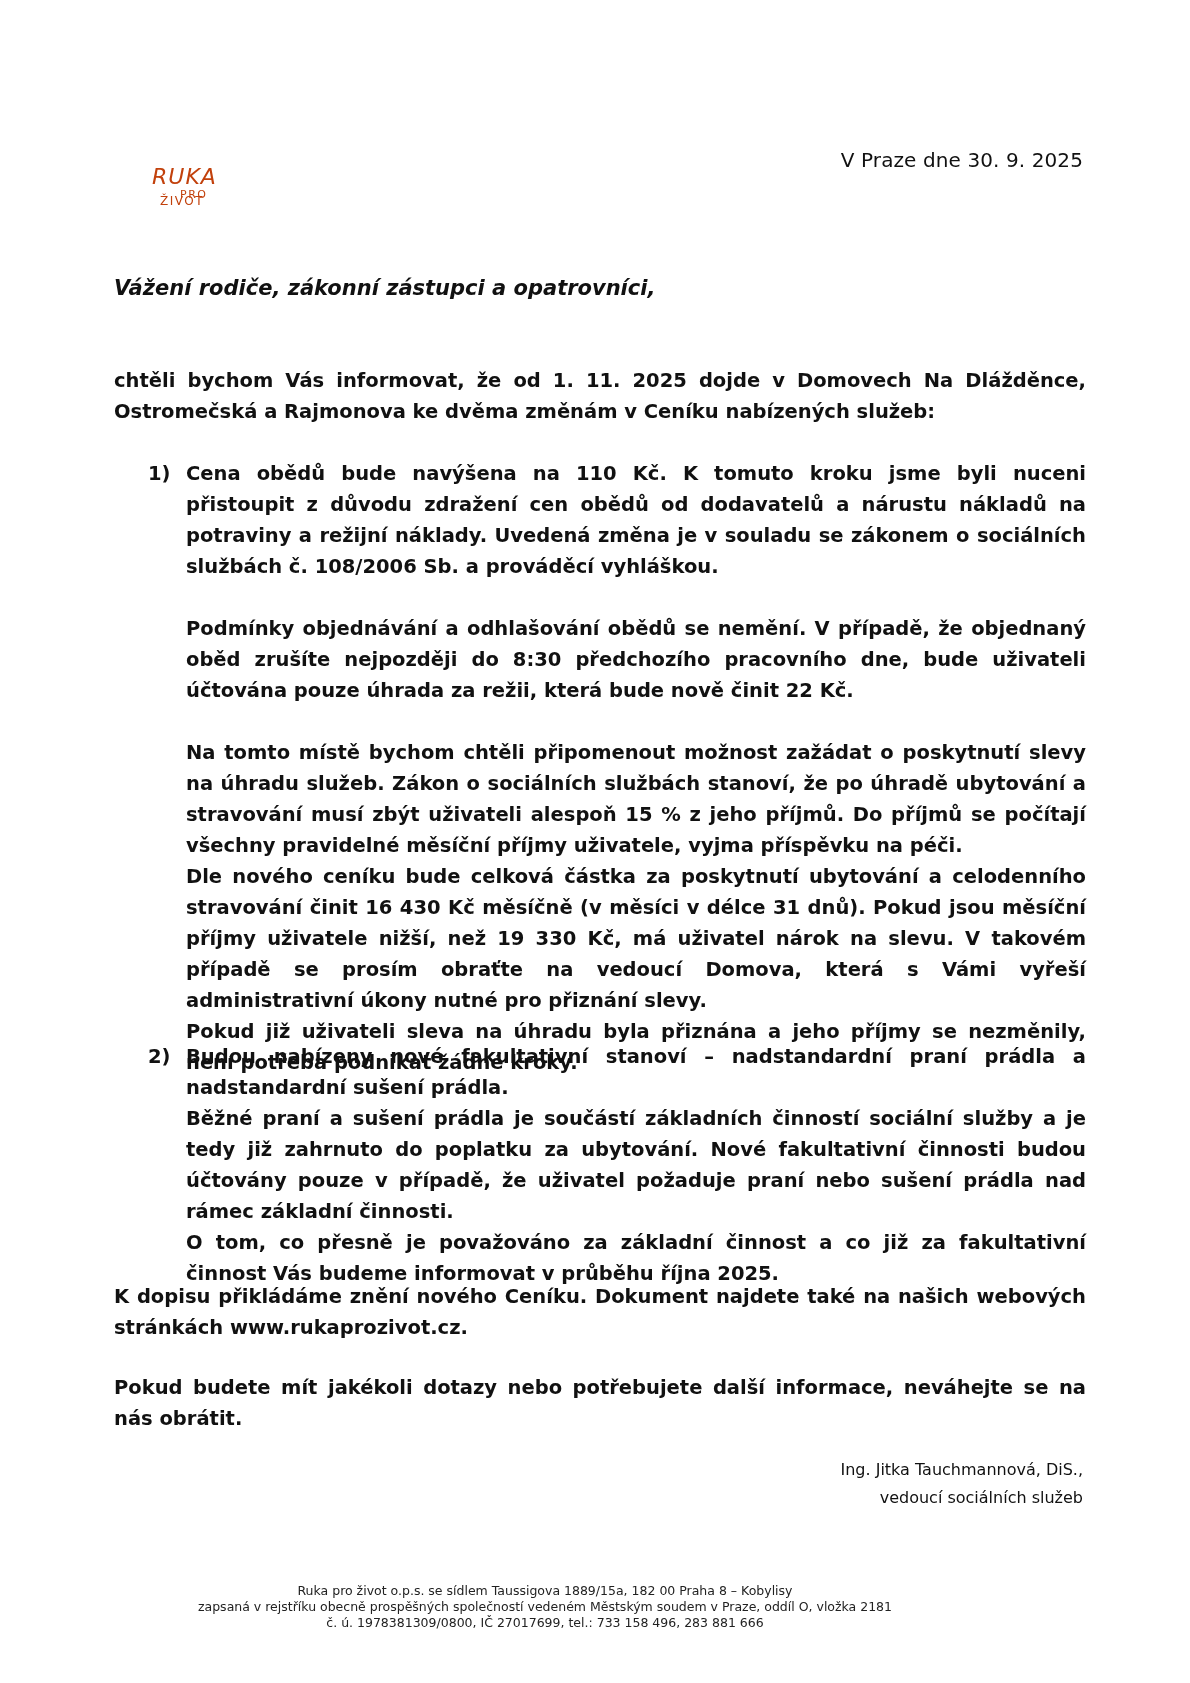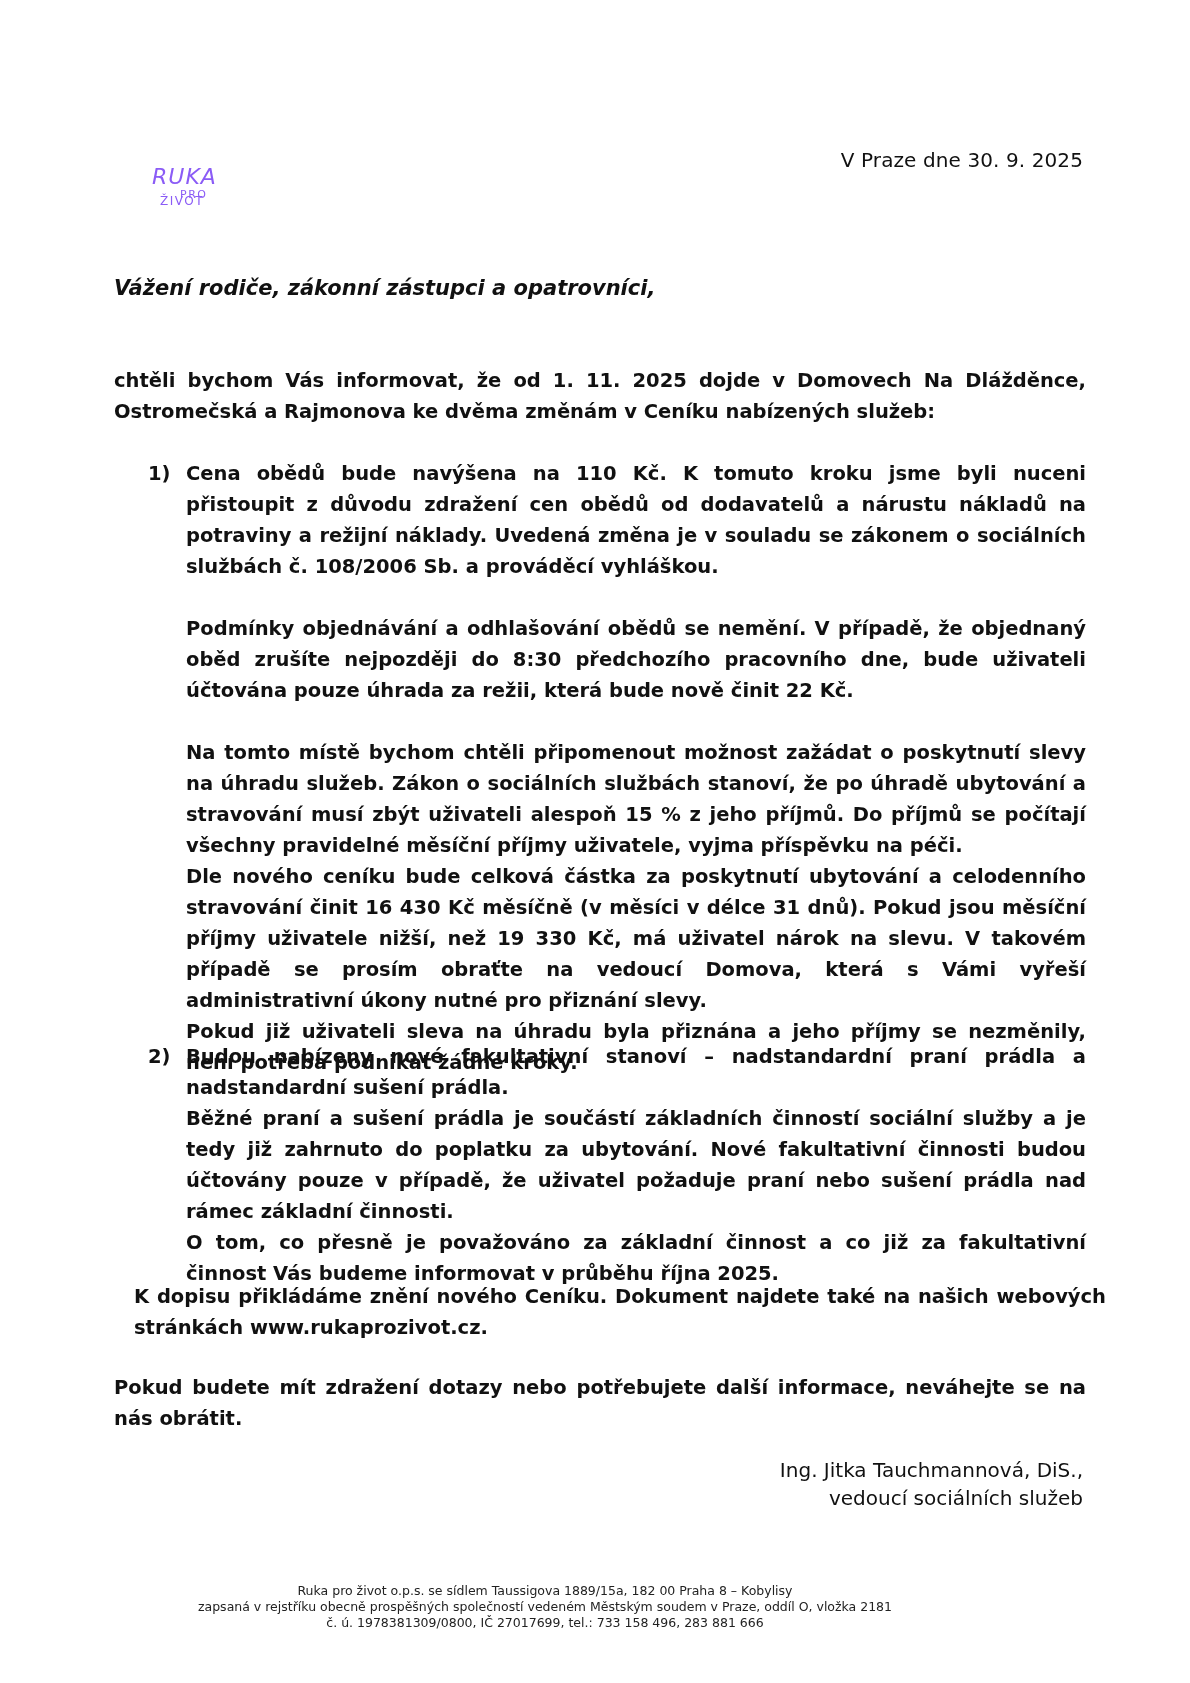--- a/index.html
+++ b/index.html
@@ -25,37 +25,37 @@
     }
     .body-text { font-size: 19.5px; line-height: 31px; font-weight: bold; }
     .intro { position: absolute; left: 114px; top: 365px; width: 972px; text-align: justify; }
     .list-item { position: absolute; left: 148px; width: 938px; }
     .list-num { position: absolute; left: 0; top: 0; width: 40px; }
     .list-content { position: absolute; left: 38px; top: 0; width: 900px; text-align: justify; }
     .para { margin: 0; text-align: justify; }
     .gap { height: 31px; }
     .item1 { top: 458px; }
     .item2 { top: 1041px; }
-    .closing1 { position: absolute; left: 114px; top: 1281px; width: 972px; text-align: justify; margin-left: 20px; }
+    .closing1 { position: absolute; left: 114px; top: 1281px; width: 972px; text-align: justify; }
     .closing2 { position: absolute; left: 114px; top: 1372px; width: 972px; }
     .signature {
       position: absolute; right: 107px; top: 1456px; text-align: right;
-      font-size: 20px; line-height: 28px;
+      font-size: 16px; line-height: 28px;
     }
     .footer {
       position: absolute; left: 0; top: 1583px; width: 1090px; text-align: center;
       font-size: 12.5px; line-height: 16px; color: #222;
     }
   </style>
 </head>
 <body>
 
 <div class="page">
 
-  <div class="logo" style="color: #8b5cf6;">
+  <div class="logo" style="color: #c2410c;">
     <span class="l1">RUKA</span>
     <span class="l2">PRO</span>
     <span class="l3">ŽIVOT</span>
   </div>
 
   <div class="date">V Praze dne 30. 9. 2025</div>
 
   <div class="salutation">Vážení rodiče, zákonní zástupci a opatrovníci,</div>
 
   <p class="intro body-text para">chtěli bychom Vás informovat, že od 1. 11. 2025 dojde v Domovech Na Dlážděnce, Ostromečská a Rajmonova ke dvěma změnám v Ceníku nabízených služeb:</p>
@@ -77,21 +77,21 @@
     <span class="list-num">2)</span>
     <div class="list-content">
       <p class="para">Budou nabízeny nové fakultativní stanoví – nadstandardní praní prádla a nadstandardní sušení prádla.</p>
       <p class="para">Běžné praní a sušení prádla je součástí základních činností sociální služby a je tedy již zahrnuto do poplatku za ubytování. Nové fakultativní činnosti budou účtovány pouze v případě, že uživatel požaduje praní nebo sušení prádla nad rámec základní činnosti.</p>
       <p class="para">O tom, co přesně je považováno za základní činnost a co již za fakultativní činnost Vás budeme informovat v průběhu října 2025.</p>
     </div>
   </div>
 
   <p class="closing1 body-text para">K dopisu přikládáme znění nového Ceníku. Dokument najdete také na našich webových stránkách www.rukaprozivot.cz.</p>
 
-  <p class="closing2 body-text para">Pokud budete mít zdražení dotazy nebo potřebujete další informace, neváhejte se na nás obrátit.</p>
+  <p class="closing2 body-text para">Pokud budete mít jakékoli dotazy nebo potřebujete další informace, neváhejte se na nás obrátit.</p>
 
   <div class="signature">
     <div>Ing. Jitka Tauchmannová, DiS.,</div>
     <div>vedoucí sociálních služeb</div>
   </div>
 
   <div class="footer">
     <div>Ruka pro život o.p.s. se sídlem Taussigova 1889/15a, 182 00 Praha 8 – Kobylisy</div>
     <div>zapsaná v rejstříku obecně prospěšných společností vedeném Městským soudem v Praze, oddíl O, vložka 2181</div>
     <div>č. ú. 1978381309/0800, IČ 27017699, tel.: 733 158 496, 283 881 666</div>

